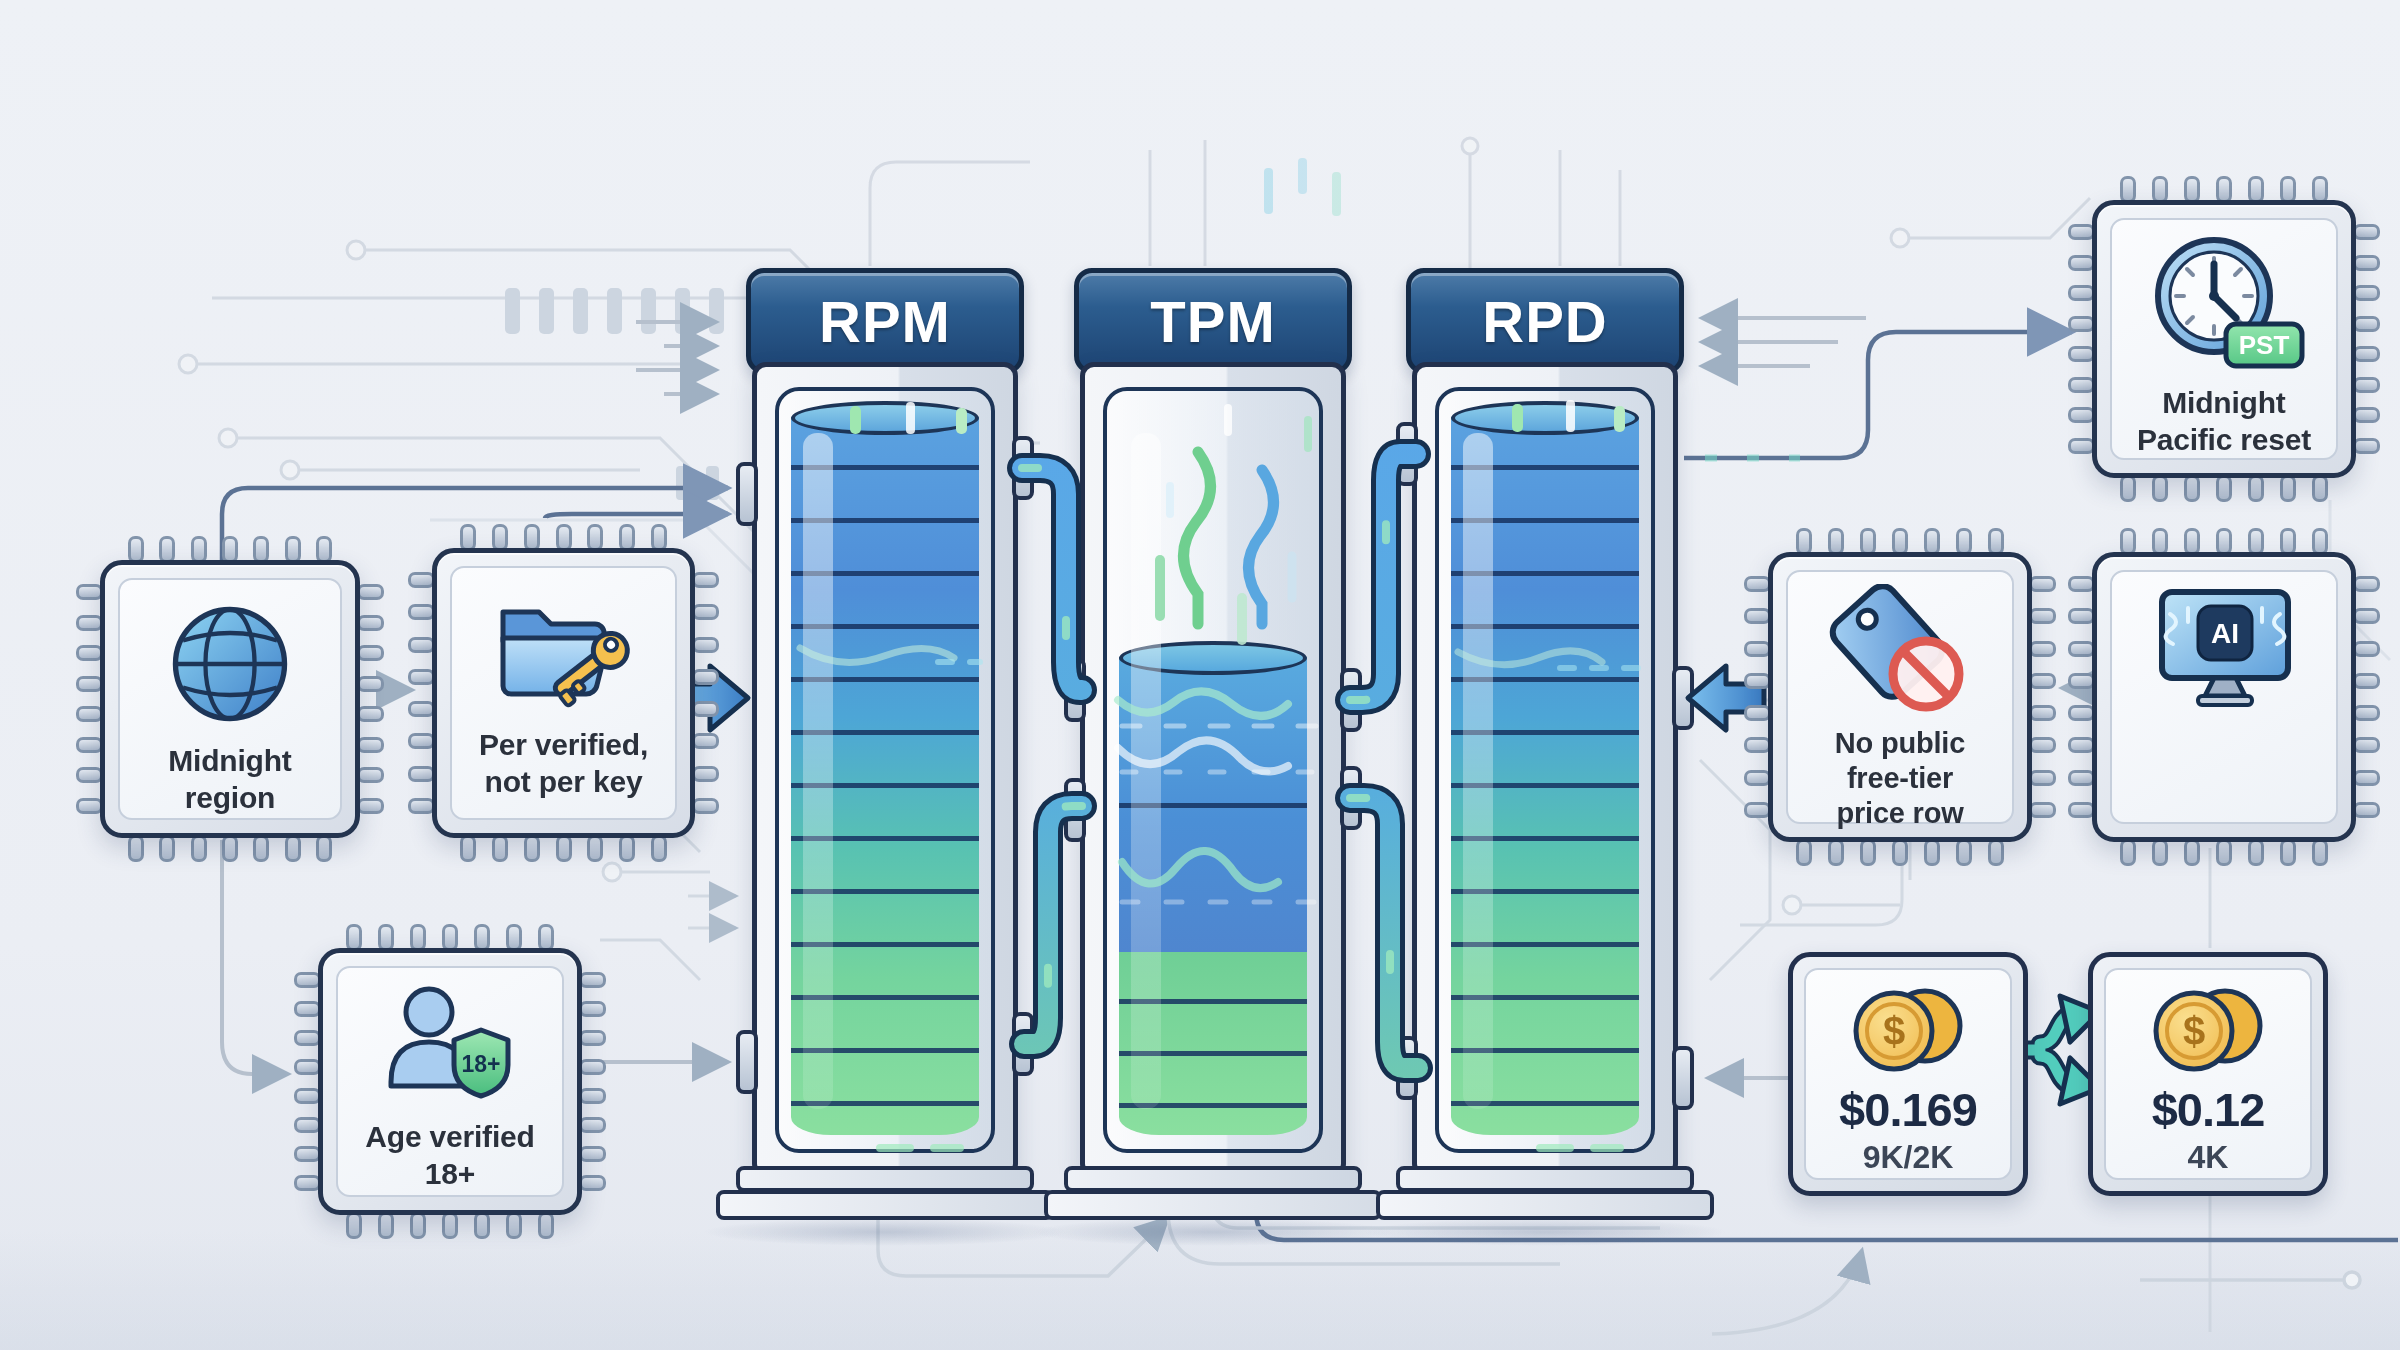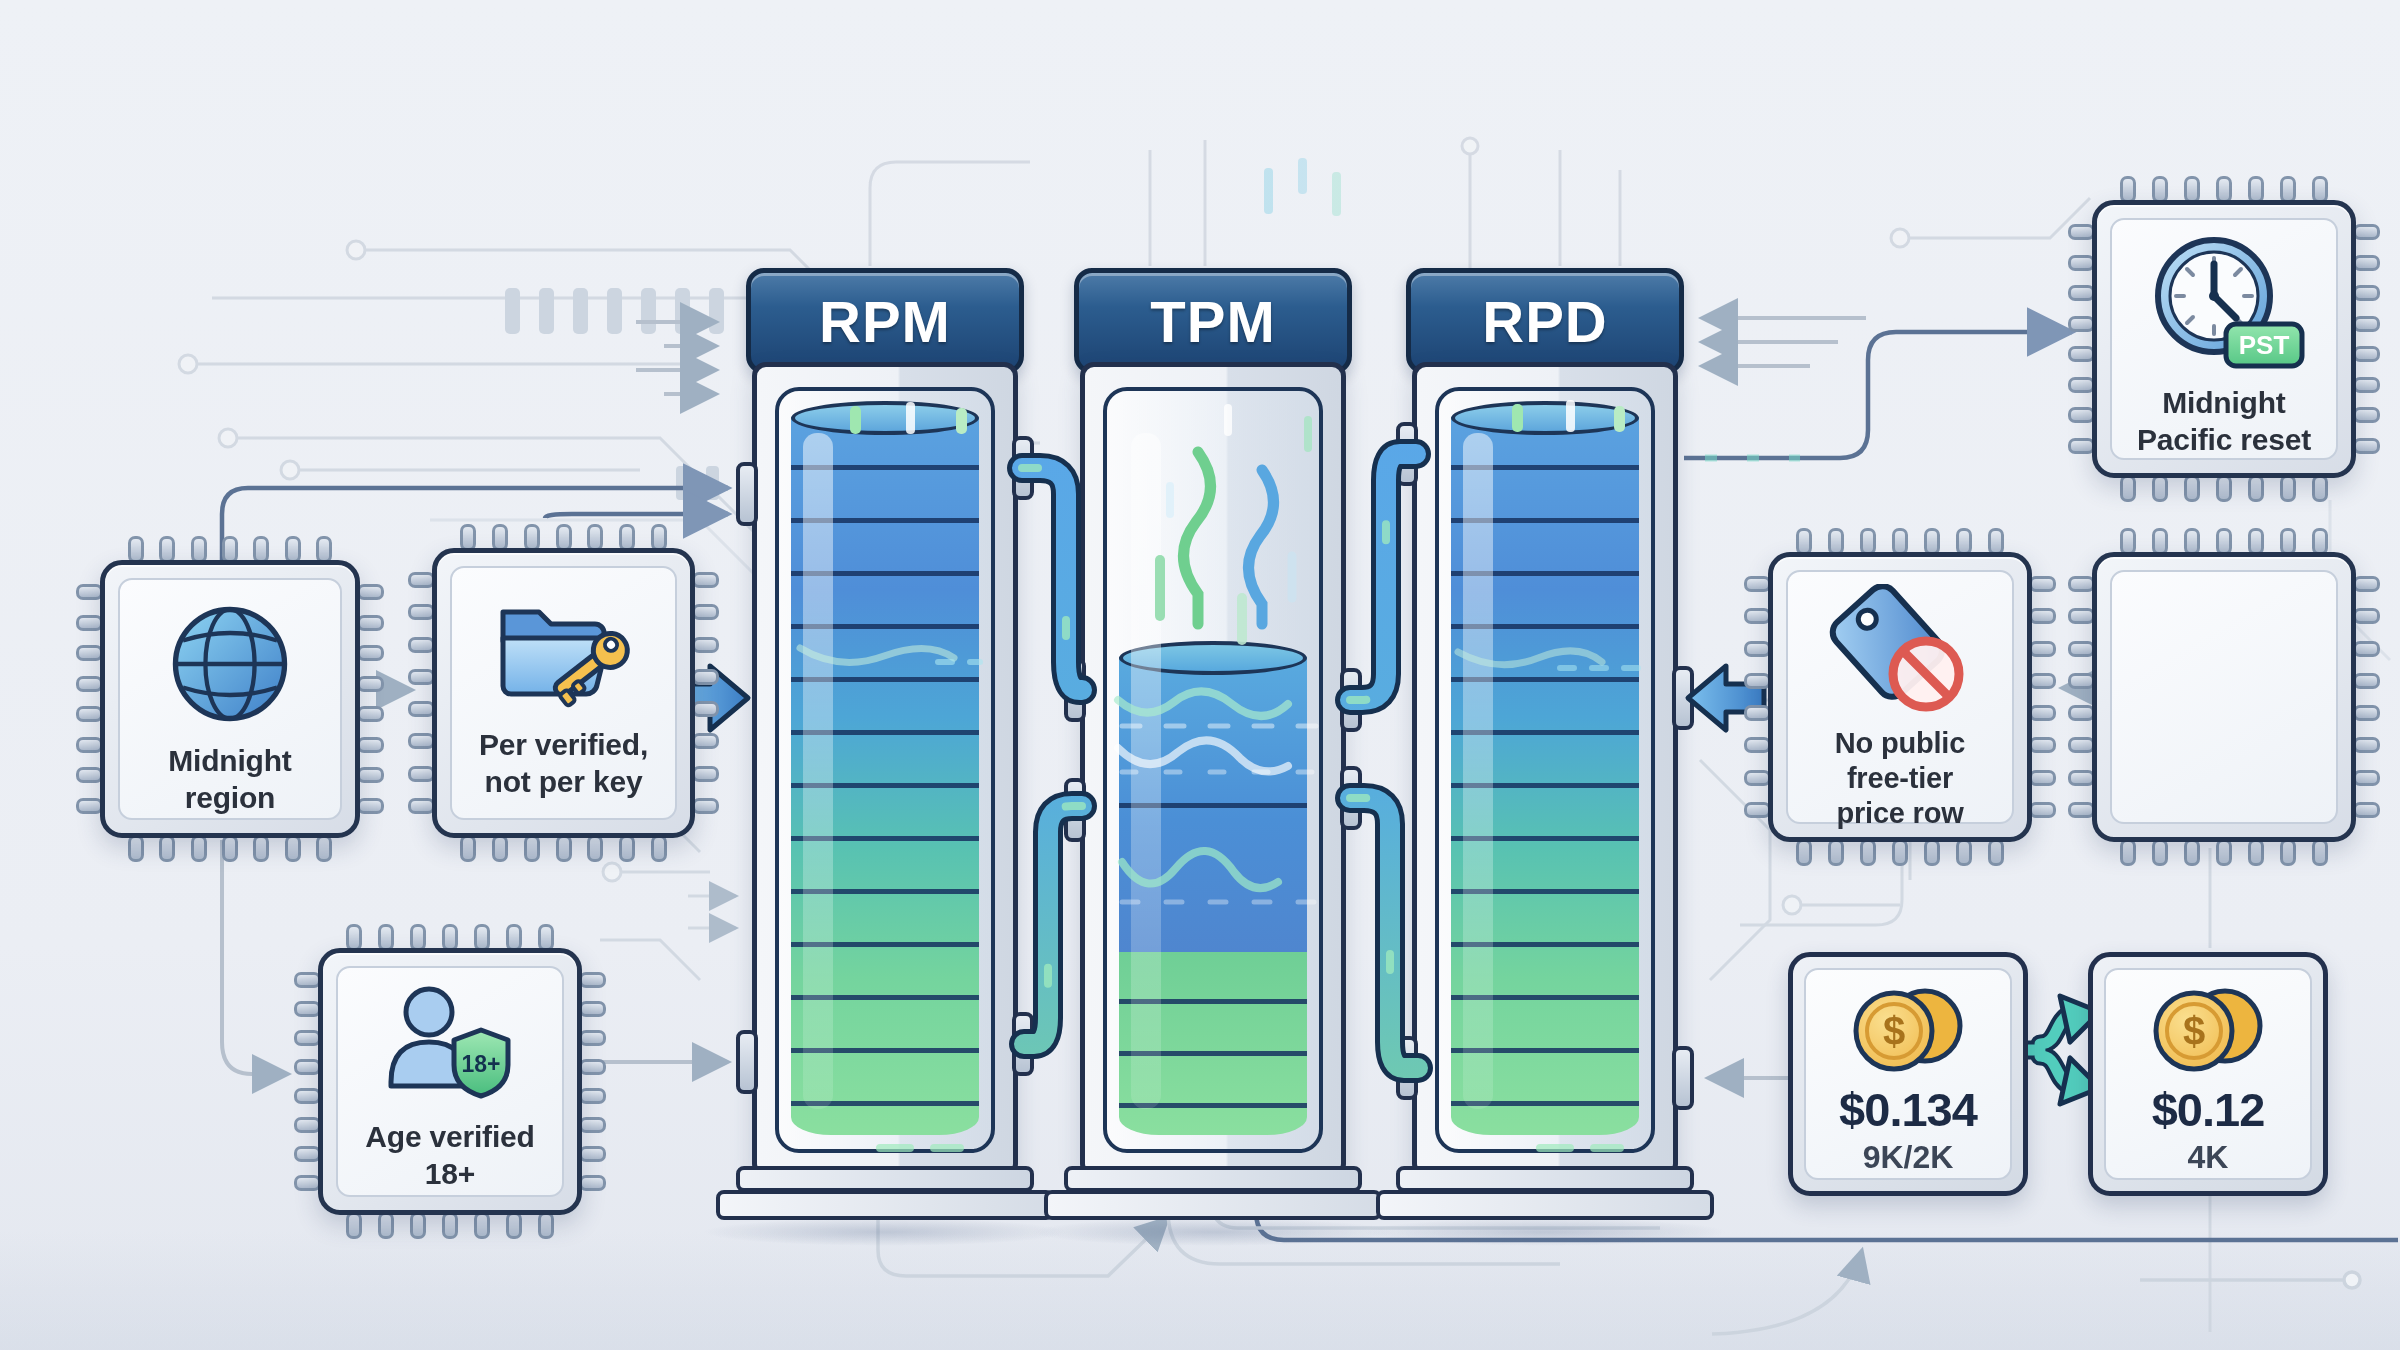--- a/index.html
+++ b/index.html
@@ -622,20 +622,37 @@
       <i class="pin" style="left: 261px; top: 185.429px; width: 27px; height: 16px;"></i>
       <i class="pin" style="left: -24px; top: 217.714px; width: 27px; height: 16px;"></i>
       <i class="pin" style="left: 261px; top: 217.714px; width: 27px; height: 16px;"></i>
       <i class="pin" style="left: -24px; top: 250px; width: 27px; height: 16px;"></i>
       <i class="pin" style="left: 261px; top: 250px; width: 27px; height: 16px;"></i>
     </div>
 
   <div class="chip" style="left:2092px;top:552px;width:264px;height:290px;">
     <div class="chip-body">
         <div class="chip-face">
+      <div class="icon-wrap" style="margin-top:14px;">
+        <svg width="176" height="126" viewBox="0 0 176 126">
+          <defs>
+                <linearGradient id="mg1" x1="0" y1="0" x2="1" y2="1">
+                  <stop offset="0" stop-color="#bfe4f7"></stop>
+                  <stop offset="1" stop-color="#5d9fdb"></stop>
+                </linearGradient>
+              </defs>
+          <rect x="26" y="6" width="126" height="86" rx="10" fill="url(#mg1)" stroke="#16304f" stroke-width="6"></rect>
+          <path d="M34 28 q12 8 0 16 q-10 8 3 14 M52 22 v14" fill="none" stroke="#e2f5ff" stroke-width="4" stroke-linecap="round"></path>
+          <path d="M144 28 q-12 8 0 16 q10 8 -3 14 M126 22 v14" fill="none" stroke="#e2f5ff" stroke-width="4" stroke-linecap="round"></path>
+          <rect x="62" y="20" width="54" height="54" rx="13" fill="#1e3a5f" stroke="#0f2440" stroke-width="3"></rect>
+          <text x="89" y="57" text-anchor="middle" font-family="Liberation Sans, sans-serif" font-size="28" font-weight="800" fill="#ffffff">AI</text>
+          <path d="M78 92 h22 l9 18 H69 z" fill="#9fb0c6" stroke="#16304f" stroke-width="5" stroke-linejoin="round"></path>
+          <rect x="62" y="110" width="54" height="9" rx="4" fill="#c3cfdd" stroke="#16304f" stroke-width="4"></rect>
+        </svg>
+      </div>
     </div>
       </div>
   <i class="pin" style="left: 28px; top: -24px; width: 16px; height: 27px;"></i>
       <i class="pin" style="left: 28px; top: 287px; width: 16px; height: 27px;"></i>
       <i class="pin" style="left: 60px; top: -24px; width: 16px; height: 27px;"></i>
       <i class="pin" style="left: 60px; top: 287px; width: 16px; height: 27px;"></i>
       <i class="pin" style="left: 92px; top: -24px; width: 16px; height: 27px;"></i>
       <i class="pin" style="left: 92px; top: 287px; width: 16px; height: 27px;"></i>
       <i class="pin" style="left: 124px; top: -24px; width: 16px; height: 27px;"></i>
       <i class="pin" style="left: 124px; top: 287px; width: 16px; height: 27px;"></i>
@@ -672,21 +689,21 @@
                 <stop offset="0" stop-color="#fadf8f"></stop>
                 <stop offset="1" stop-color="#eeb23f"></stop>
               </radialGradient>
             </defs>
           <circle cx="78" cy="42" r="35" fill="#edb53f" stroke="#1d3557" stroke-width="5"></circle>
           <circle cx="47" cy="47" r="38" fill="url(#cA1)" stroke="#1d3557" stroke-width="5"></circle>
           <circle cx="47" cy="47" r="27" fill="none" stroke="#d79b33" stroke-width="4"></circle>
           <text x="47" y="61" text-anchor="middle" font-family="Liberation Sans, sans-serif" font-size="40" font-weight="800" fill="#a8731c">$</text>
         </svg>
       </div>
-      <div class="price-val">$0.134</div>
+      <div class="price-val">$0.169</div>
       <div class="price-unit">9K/2K</div>
     </div>
   </div>
 
   <div class="card" style="left:2088px;top:952px;width:230px;height:234px;">
     <div class="card-face">
       <div style="margin-top:14px;">
         <svg width="122" height="92" viewBox="0 0 122 92">
           <defs>
               <radialGradient id="cA2" cx=".4" cy=".35" r=".9">

